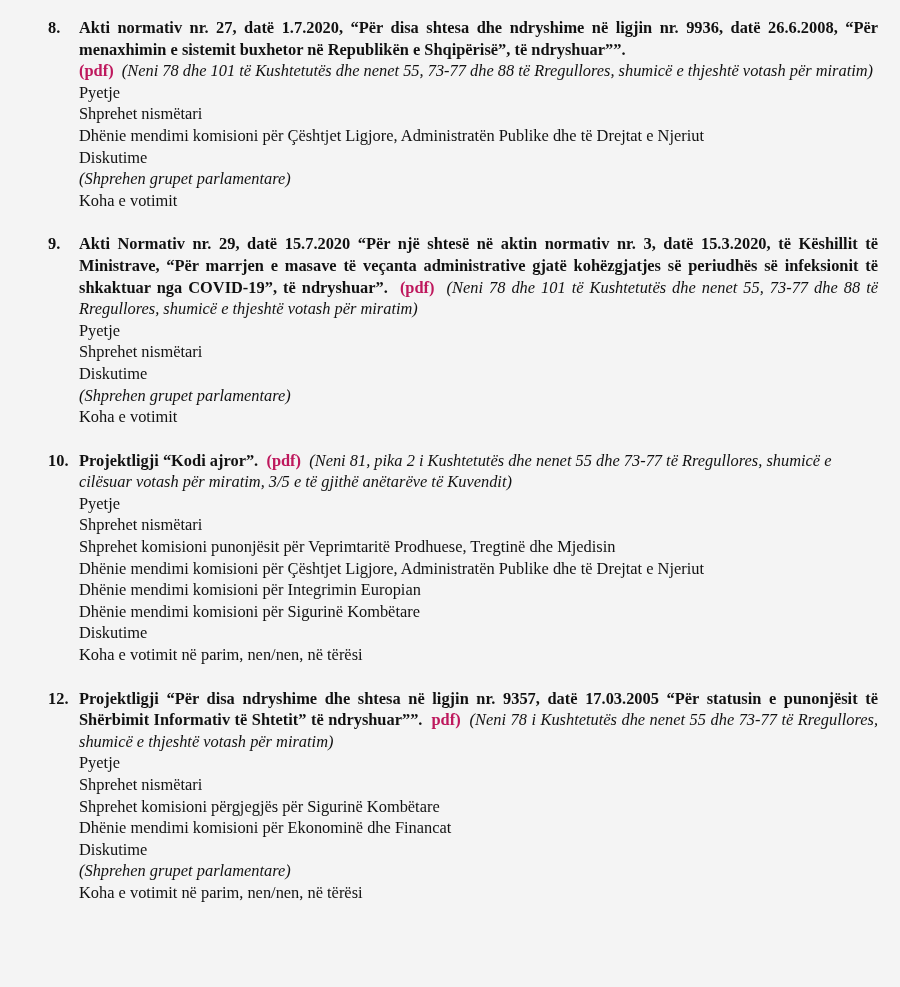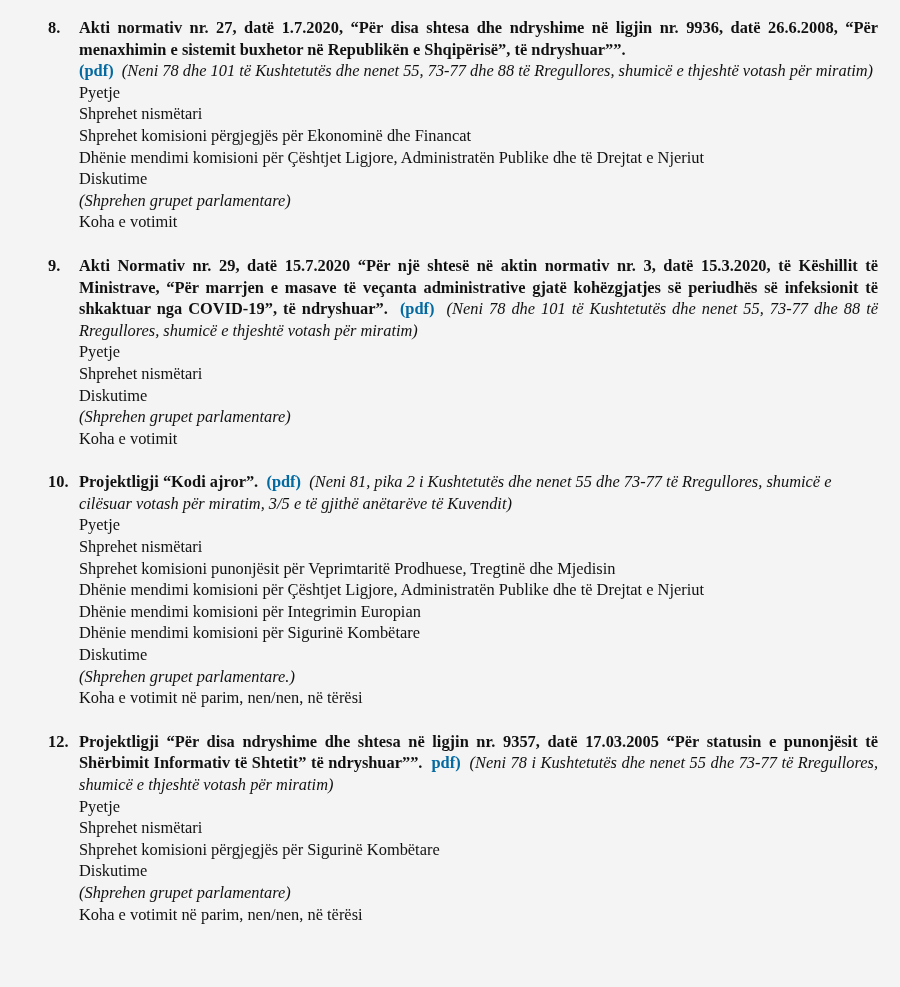--- a/index.html
+++ b/index.html
@@ -9,42 +9,41 @@
     font-family: "Liberation Serif", "DejaVu Serif", serif;
     color: #111;
     font-size: 16.4px;
     line-height: 21.6px;
   }
   .doc { position: relative; padding: 1px 22px 0 48px; }
   .item { position: relative; padding-left: 31px; margin-bottom: 22px; }
   .item .num { position: absolute; left: 0; top: 0; font-weight: bold; }
   .item .head { text-align: justify; margin-top: 16px; }
   .bold { font-weight: bold; }
-  .pdf { color: #0369a1; font-weight: bold; cursor: pointer; text-decoration: none; }
+  .pdf { color: #be185d; font-weight: bold; cursor: pointer; text-decoration: none; }
   .note { font-style: italic; }
   .step { display: block; }
   .step.it { font-style: italic; }
   #i8 { margin-top: 0; }
   #i9 { margin-top: 0; }
 </style>
 </head>
 <body>
 
 <div class="doc">
 
   <div class="item" id="i8">
     <span class="num">8.</span>
     <div class="head">
       <span class="bold">Akti normativ nr. 27, datë 1.7.2020, “Për disa shtesa dhe ndryshime në ligjin nr. 9936, datë 26.6.2008, “Për menaxhimin e sistemit buxhetor në Republikën e Shqipërisë”, të ndryshuar””.</span>
       <br><a class="pdf">(pdf)</a>&nbsp;
       <span class="note">(Neni 78 dhe 101 të Kushtetutës dhe nenet 55, 73-77 dhe 88 të Rregullores, shumicë e thjeshtë votash për miratim)</span>
     </div>
     <span class="step">Pyetje</span>
     <span class="step">Shprehet nismëtari</span>
-    <span class="step">Shprehet komisioni përgjegjës për Ekonominë dhe Financat</span>
     <span class="step">Dhënie mendimi komisioni për Çështjet Ligjore, Administratën Publike dhe të Drejtat e Njeriut</span>
     <span class="step">Diskutime</span>
     <span class="step it">(Shprehen grupet parlamentare)</span>
     <span class="step">Koha e votimit</span>
   </div>
 
   <div class="item" id="i9">
     <span class="num">9.</span>
     <div class="head">
       <span class="bold">Akti Normativ nr. 29, datë 15.7.2020 “Për një shtesë në aktin normativ nr. 3, datë 15.3.2020,  të Këshillit të Ministrave, “Për marrjen e masave  të veçanta administrative gjatë kohëzgjatjes  së periudhës së infeksionit të shkaktuar nga COVID-19”, të ndryshuar”.</span>
@@ -65,32 +64,32 @@
       &nbsp;<a class="pdf">(pdf)</a>&nbsp;
       <span class="note">(Neni 81, pika 2 i Kushtetutës dhe nenet 55 dhe 73-77 të Rregullores, shumicë e cilësuar votash për miratim, 3/5 e të gjithë anëtarëve të Kuvendit)</span>
     </div>
     <span class="step">Pyetje</span>
     <span class="step">Shprehet nismëtari</span>
     <span class="step">Shprehet komisioni punonjësit për Veprimtaritë Prodhuese, Tregtinë dhe Mjedisin</span>
     <span class="step">Dhënie mendimi komisioni për Çështjet Ligjore, Administratën Publike dhe të Drejtat e Njeriut</span>
     <span class="step">Dhënie mendimi komisioni për Integrimin Europian</span>
     <span class="step">Dhënie mendimi komisioni për Sigurinë Kombëtare</span>
     <span class="step">Diskutime</span>
-    <span class="step it">(Shprehen grupet parlamentare.)</span>
     <span class="step">Koha e votimit në parim, nen/nen, në tërësi</span>
   </div>
 
   <div class="item" id="i11">
     <span class="num">12.</span>
     <div class="head">
       <span class="bold">Projektligji “Për disa ndryshime dhe shtesa në ligjin nr. 9357, datë 17.03.2005 “Për statusin e punonjësit të Shërbimit Informativ të Shtetit” të ndryshuar””.</span>
       &nbsp;<a class="pdf">pdf)</a>&nbsp;
       <span class="note">(Neni 78 i Kushtetutës dhe nenet 55 dhe 73-77 të Rregullores, shumicë e thjeshtë votash për miratim)</span>
     </div>
     <span class="step">Pyetje</span>
     <span class="step">Shprehet nismëtari</span>
     <span class="step">Shprehet komisioni përgjegjës për Sigurinë Kombëtare</span>
+    <span class="step">Dhënie mendimi komisioni për Ekonominë dhe Financat</span>
     <span class="step">Diskutime</span>
     <span class="step it">(Shprehen grupet parlamentare)</span>
     <span class="step">Koha e votimit në parim, nen/nen, në tërësi</span>
   </div>
 
 </div>
 
 </body></html>

